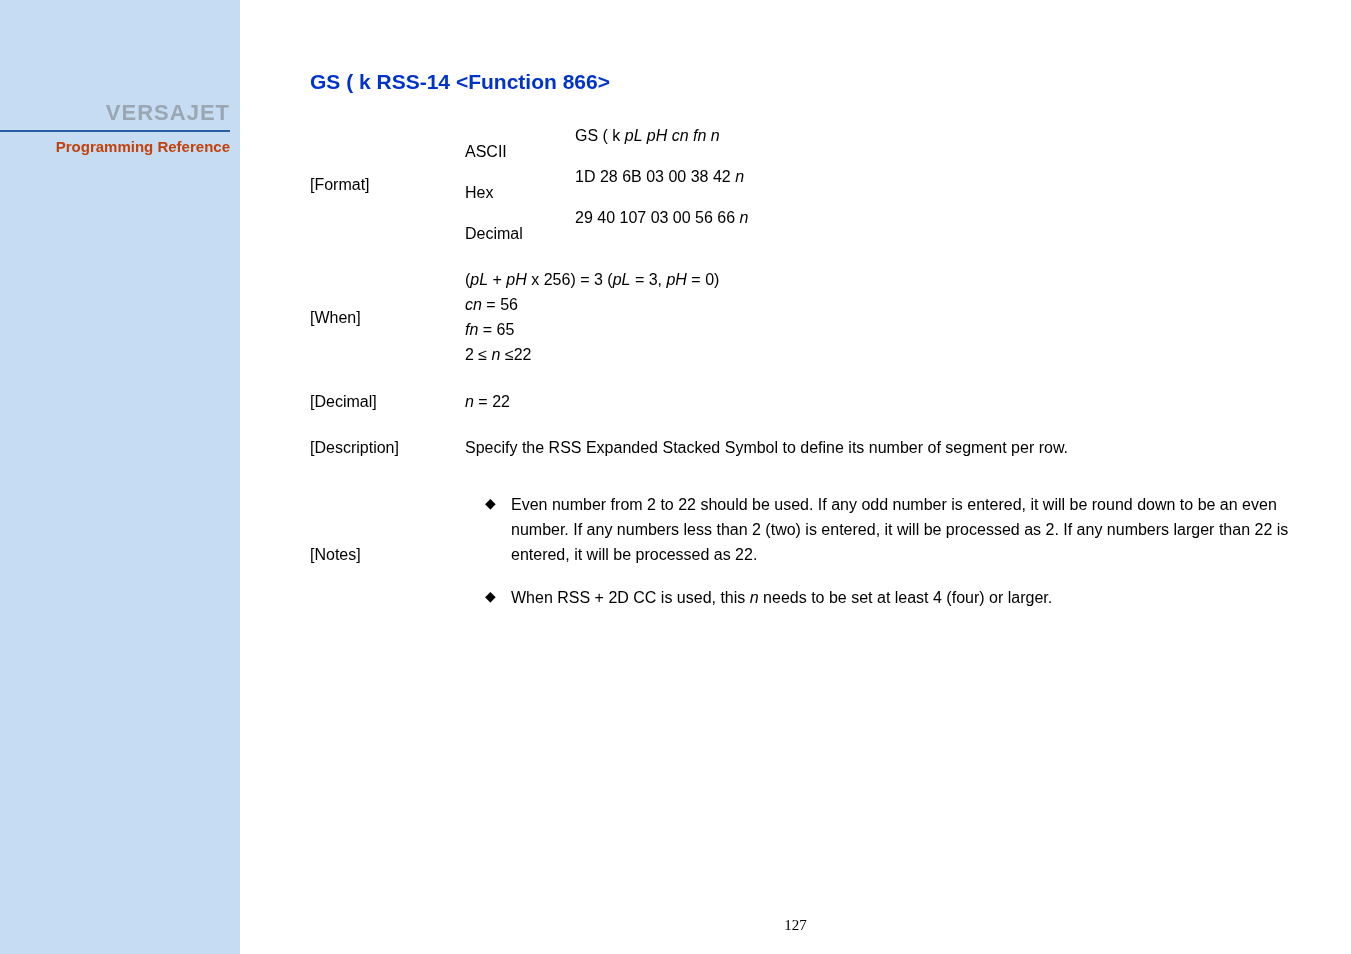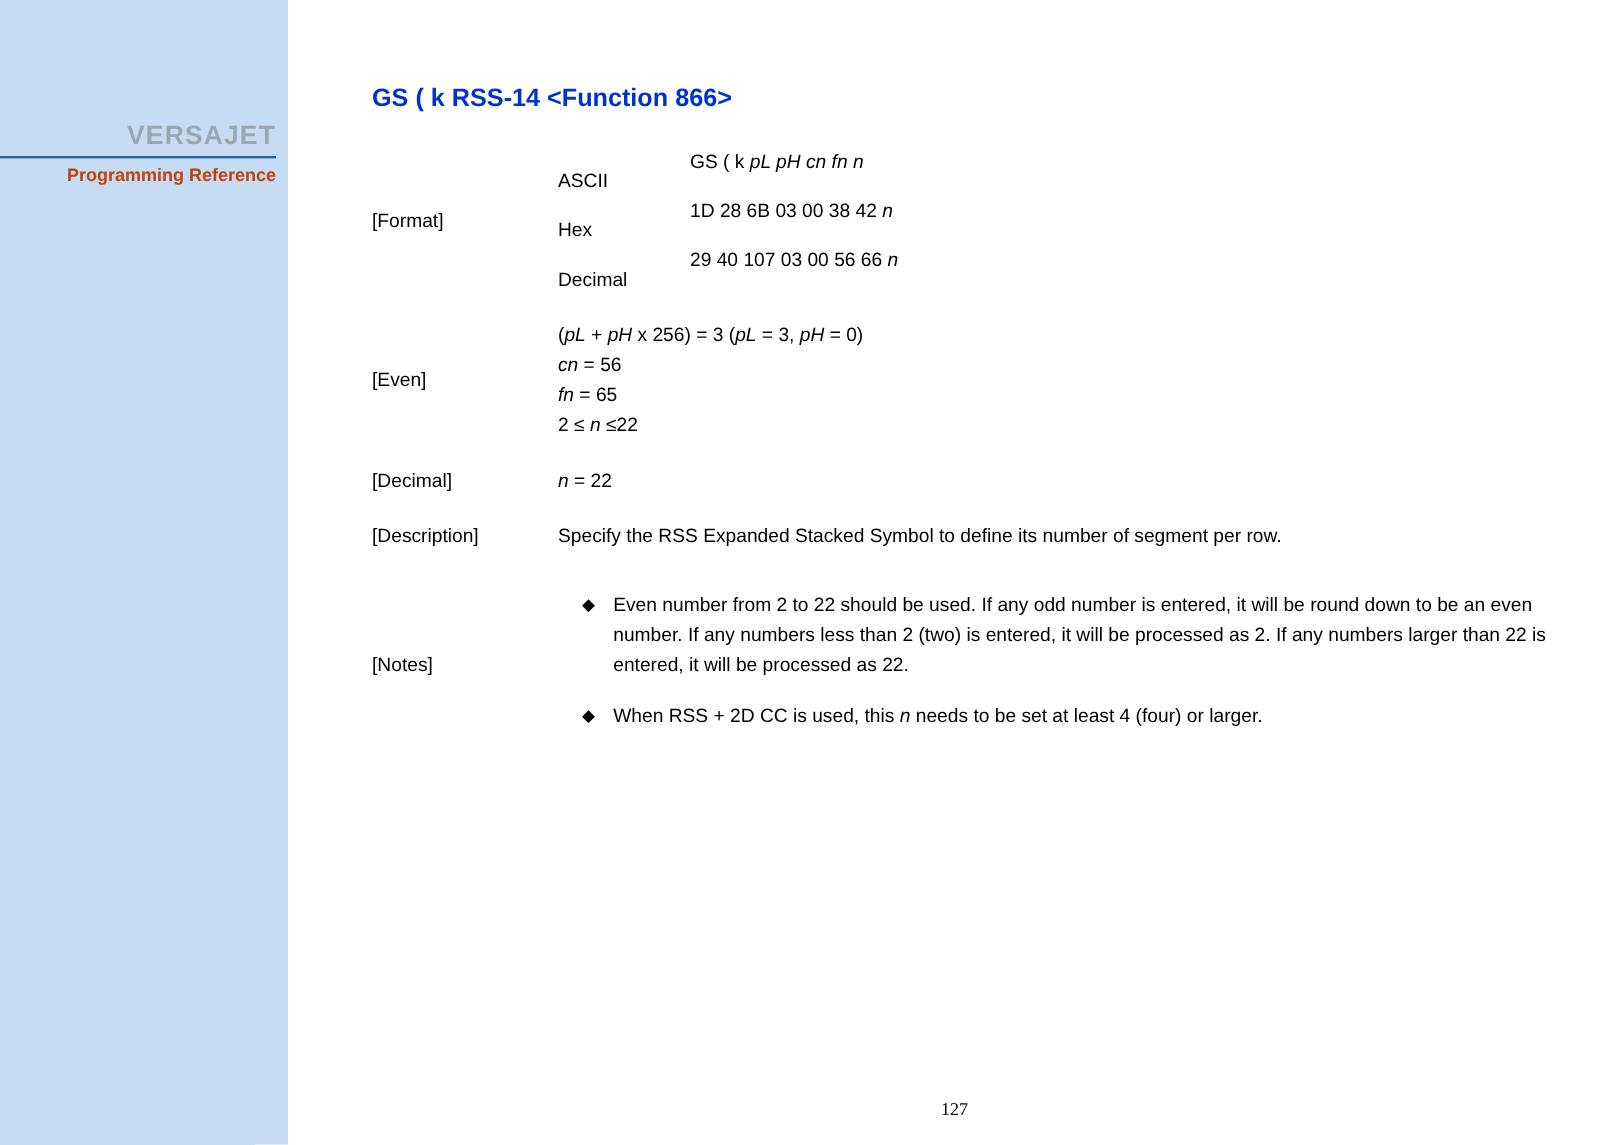--- a/index.html
+++ b/index.html
@@ -115,21 +115,21 @@
           <div><span>1D 28 6B 03 00 38 42 </span><span class="bi">n</span></div>
         </div>
         <div class="fmt-row">
           <div class="fmt-k">Decimal</div>
           <div><span>29 40 107 03 00 56 66 </span><span class="bi">n</span></div>
         </div>
       </div>
     </div>
 
     <div class="section">
-      <div class="label-col">[Even]</div>
+      <div class="label-col">[When]</div>
       <div class="body-col">
         <div>
           <span>(</span><span class="bi">pL</span><span> + </span><span class="bi">pH</span><span> x 256) = 3 (</span><span class="bi">pL</span><span> = 3, </span><span class="bi">pH</span><span> = 0)</span>
         </div>
         <div><span class="bi">cn</span><span> = 56</span></div>
         <div><span class="bi">fn</span><span> = 65</span></div>
         <div><span>2 ≤ </span><span class="bi">n</span><span> ≤22</span></div>
       </div>
     </div>
 

